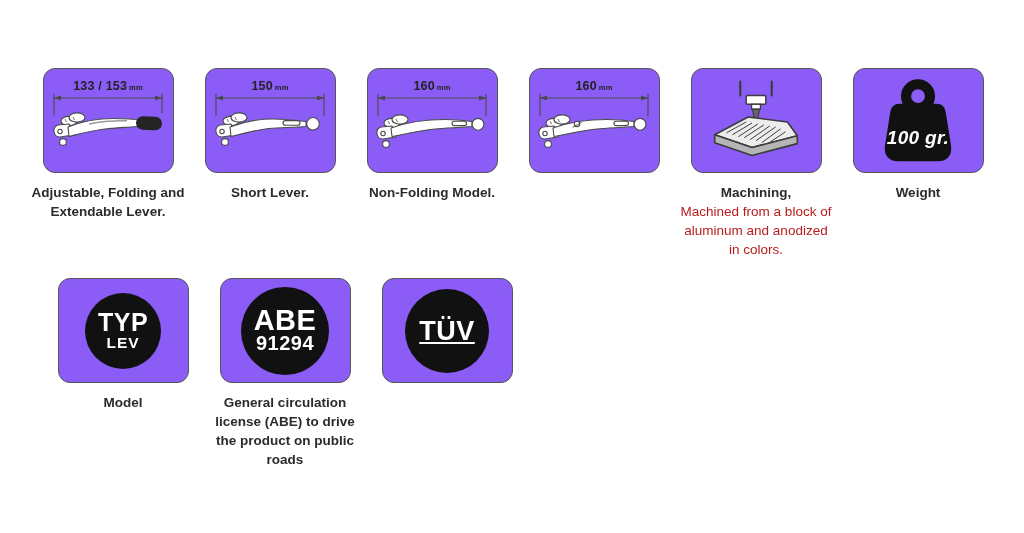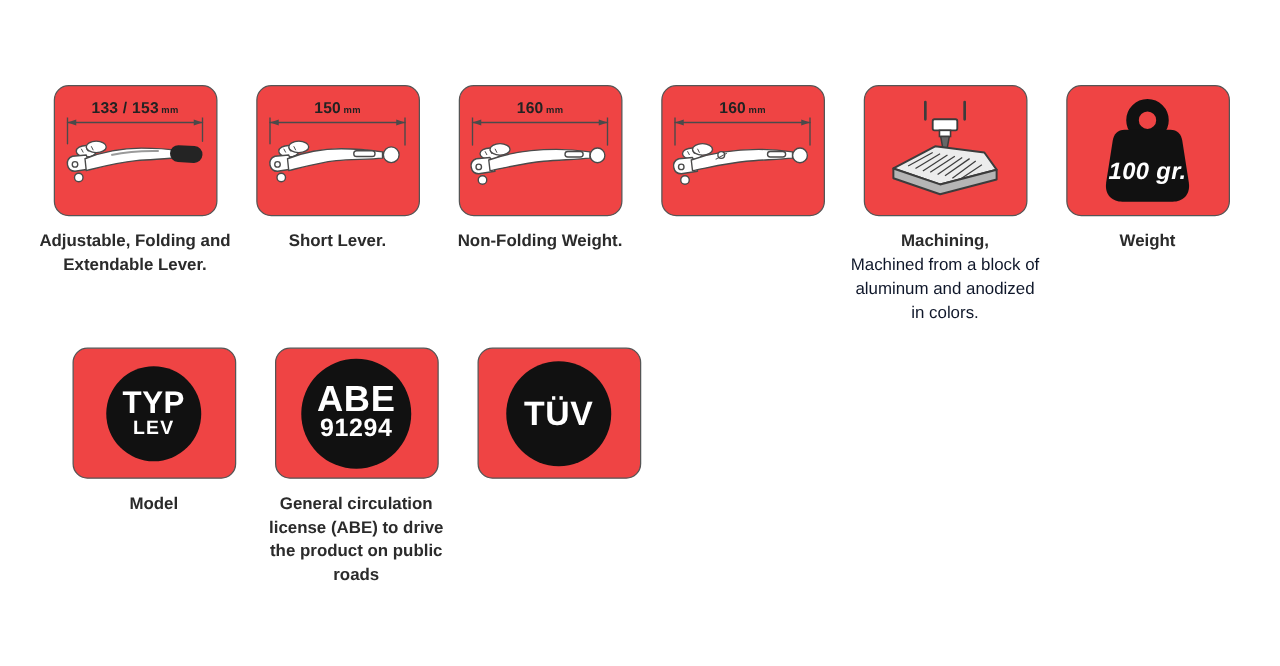--- a/index.html
+++ b/index.html
@@ -6,52 +6,52 @@
   body{
     width:1024px;height:533px;background:#ffffff;position:relative;overflow:hidden;
     font-family:"Liberation Sans",sans-serif;
   }
   .row{position:absolute;display:flex;}
   .row1{top:68px;left:27px;}
   .row2{top:278px;left:42px;}
   .cell{width:162px;display:flex;flex-direction:column;align-items:center;flex:0 0 162px;}
   .card{
     width:131px;height:105px;box-sizing:border-box;border:1.5px solid #555;border-radius:12px;
-    background:#ef4444;display:flex;flex-direction:column;align-items:center;justify-content:flex-start;
+    background:#8b5cf6;display:flex;flex-direction:column;align-items:center;justify-content:flex-start;
     position:relative;
   }
   .dim-row{
     margin-top:10px;height:14px;display:flex;align-items:baseline;justify-content:center;
     font-weight:600;font-size:12.5px;color:#222;letter-spacing:0.2px;white-space:nowrap;
   }
   .dim-unit{font-size:7.5px;font-weight:600;margin-left:2px;color:#222;}
   .lever-svg{display:block;margin-top:1px;}
   .caption{
     margin-top:10px;width:156px;text-align:center;
     font-weight:700;font-size:13.5px;line-height:19px;color:#2b2b2b;
   }
-  .cap-sub{font-weight:400;color:#0f172a;}
+  .cap-sub{font-weight:400;color:#b91c1c;}
   .icon-center{flex:1;display:flex;align-items:center;justify-content:center;width:100%;}
   .weight-wrap{position:relative;width:110px;height:92px;margin-top:5px;}
   .weight-text{
     position:absolute;left:0;top:50px;width:100%;text-align:center;
     color:#fff;font-style:italic;font-weight:900;font-size:19px;letter-spacing:0.3px;
   }
   .badge{
     border-radius:50%;background:#111;color:#fff;display:flex;flex-direction:column;
     align-items:center;justify-content:center;font-weight:700;
   }
   .badge-typ{width:76px;height:76px;}
   .badge-typ .l1{font-size:25px;line-height:23px;letter-spacing:0.5px;}
   .badge-typ .l2{font-size:15.5px;line-height:17px;letter-spacing:1px;}
   .badge-abe{width:88px;height:88px;}
   .badge-abe .l1{font-size:29px;line-height:26px;letter-spacing:0.5px;}
   .badge-abe .l2{font-size:20px;line-height:21px;letter-spacing:0.5px;}
   .badge-tuv{width:84px;height:84px;}
-  .badge-tuv .l1{font-size:27px;line-height:28px;letter-spacing:0.5px;}
+  .badge-tuv .l1{font-size:27px;line-height:28px;letter-spacing:0.5px;text-decoration:underline;}
 </style>
 </head>
 <body>
 
 <div class="row row1">
 
   <div class="cell">
     <div class="card">
       <div class="dim-row">
         <span>133 / 153</span>
@@ -131,21 +131,21 @@
           <path d="M15,27 l1.6,3 M19,26 l1.6,3.2 M23,25 l1.6,3.2" fill="none" stroke-width="0.8"></path>
           <path d="M8,33 q-5,2 -4,7 q1,5 6,5 l13,-2 -4,-11 z"></path>
           <circle cx="10" cy="39.5" r="2.2"></circle>
           <circle cx="13" cy="50" r="3.4"></circle>
           <path d="M18,34 C36,27.5 56,25.5 72,25.5 C84,25.5 92,26.5 99,27.5 L99,32.5 C88,33.5 74,34 62,35 C46,36.5 30,40.5 19,42.5 Z"></path>
           <circle cx="105" cy="30.3" r="5.9"></circle>
           <rect x="79" y="27.2" width="14.5" height="4.4" rx="2.2"></rect>
         </g>
       </svg>
     </div>
-    <div class="caption">Non-Folding Weight.</div>
+    <div class="caption">Non-Folding Model.</div>
   </div>
 
   <div class="cell">
     <div class="card">
       <div class="dim-row">
         <span>160</span>
         <span class="dim-unit">mm</span>
       </div>
       <svg class="lever-svg" width="118" height="64" viewBox="0 0 118 64">
         <g stroke="#4a4a4a" stroke-width="1.1" fill="none" stroke-linecap="round">

